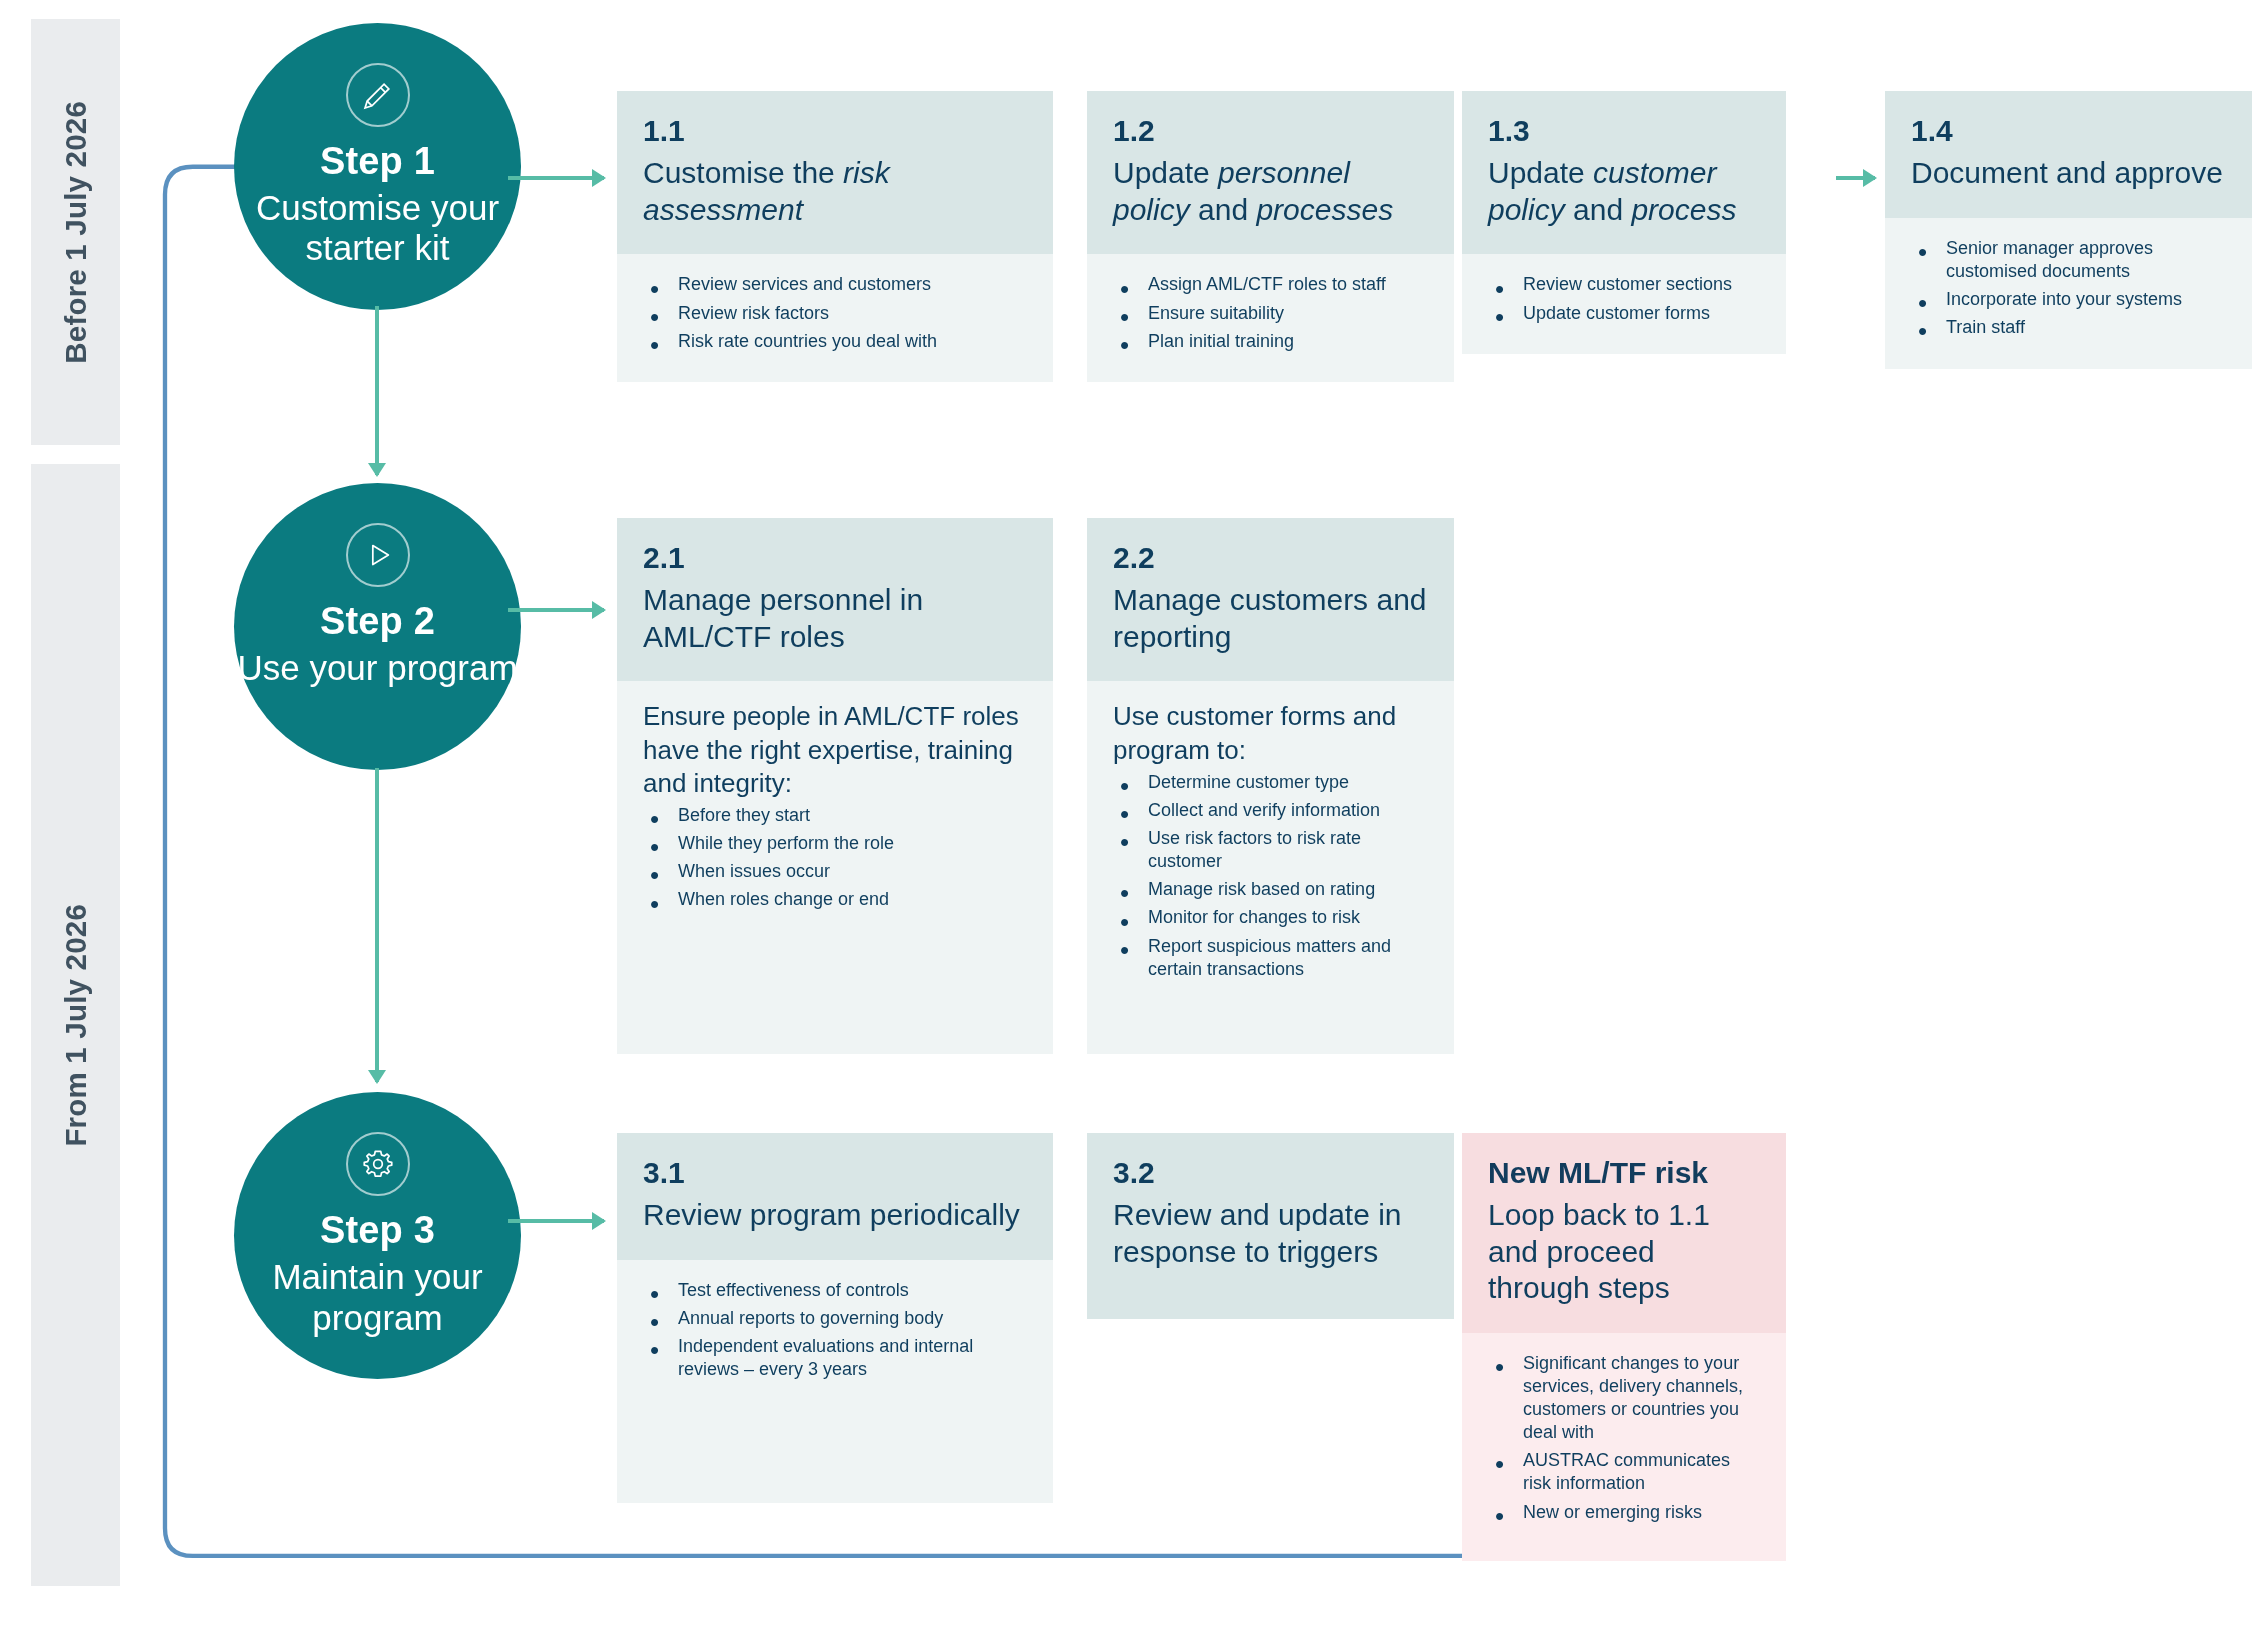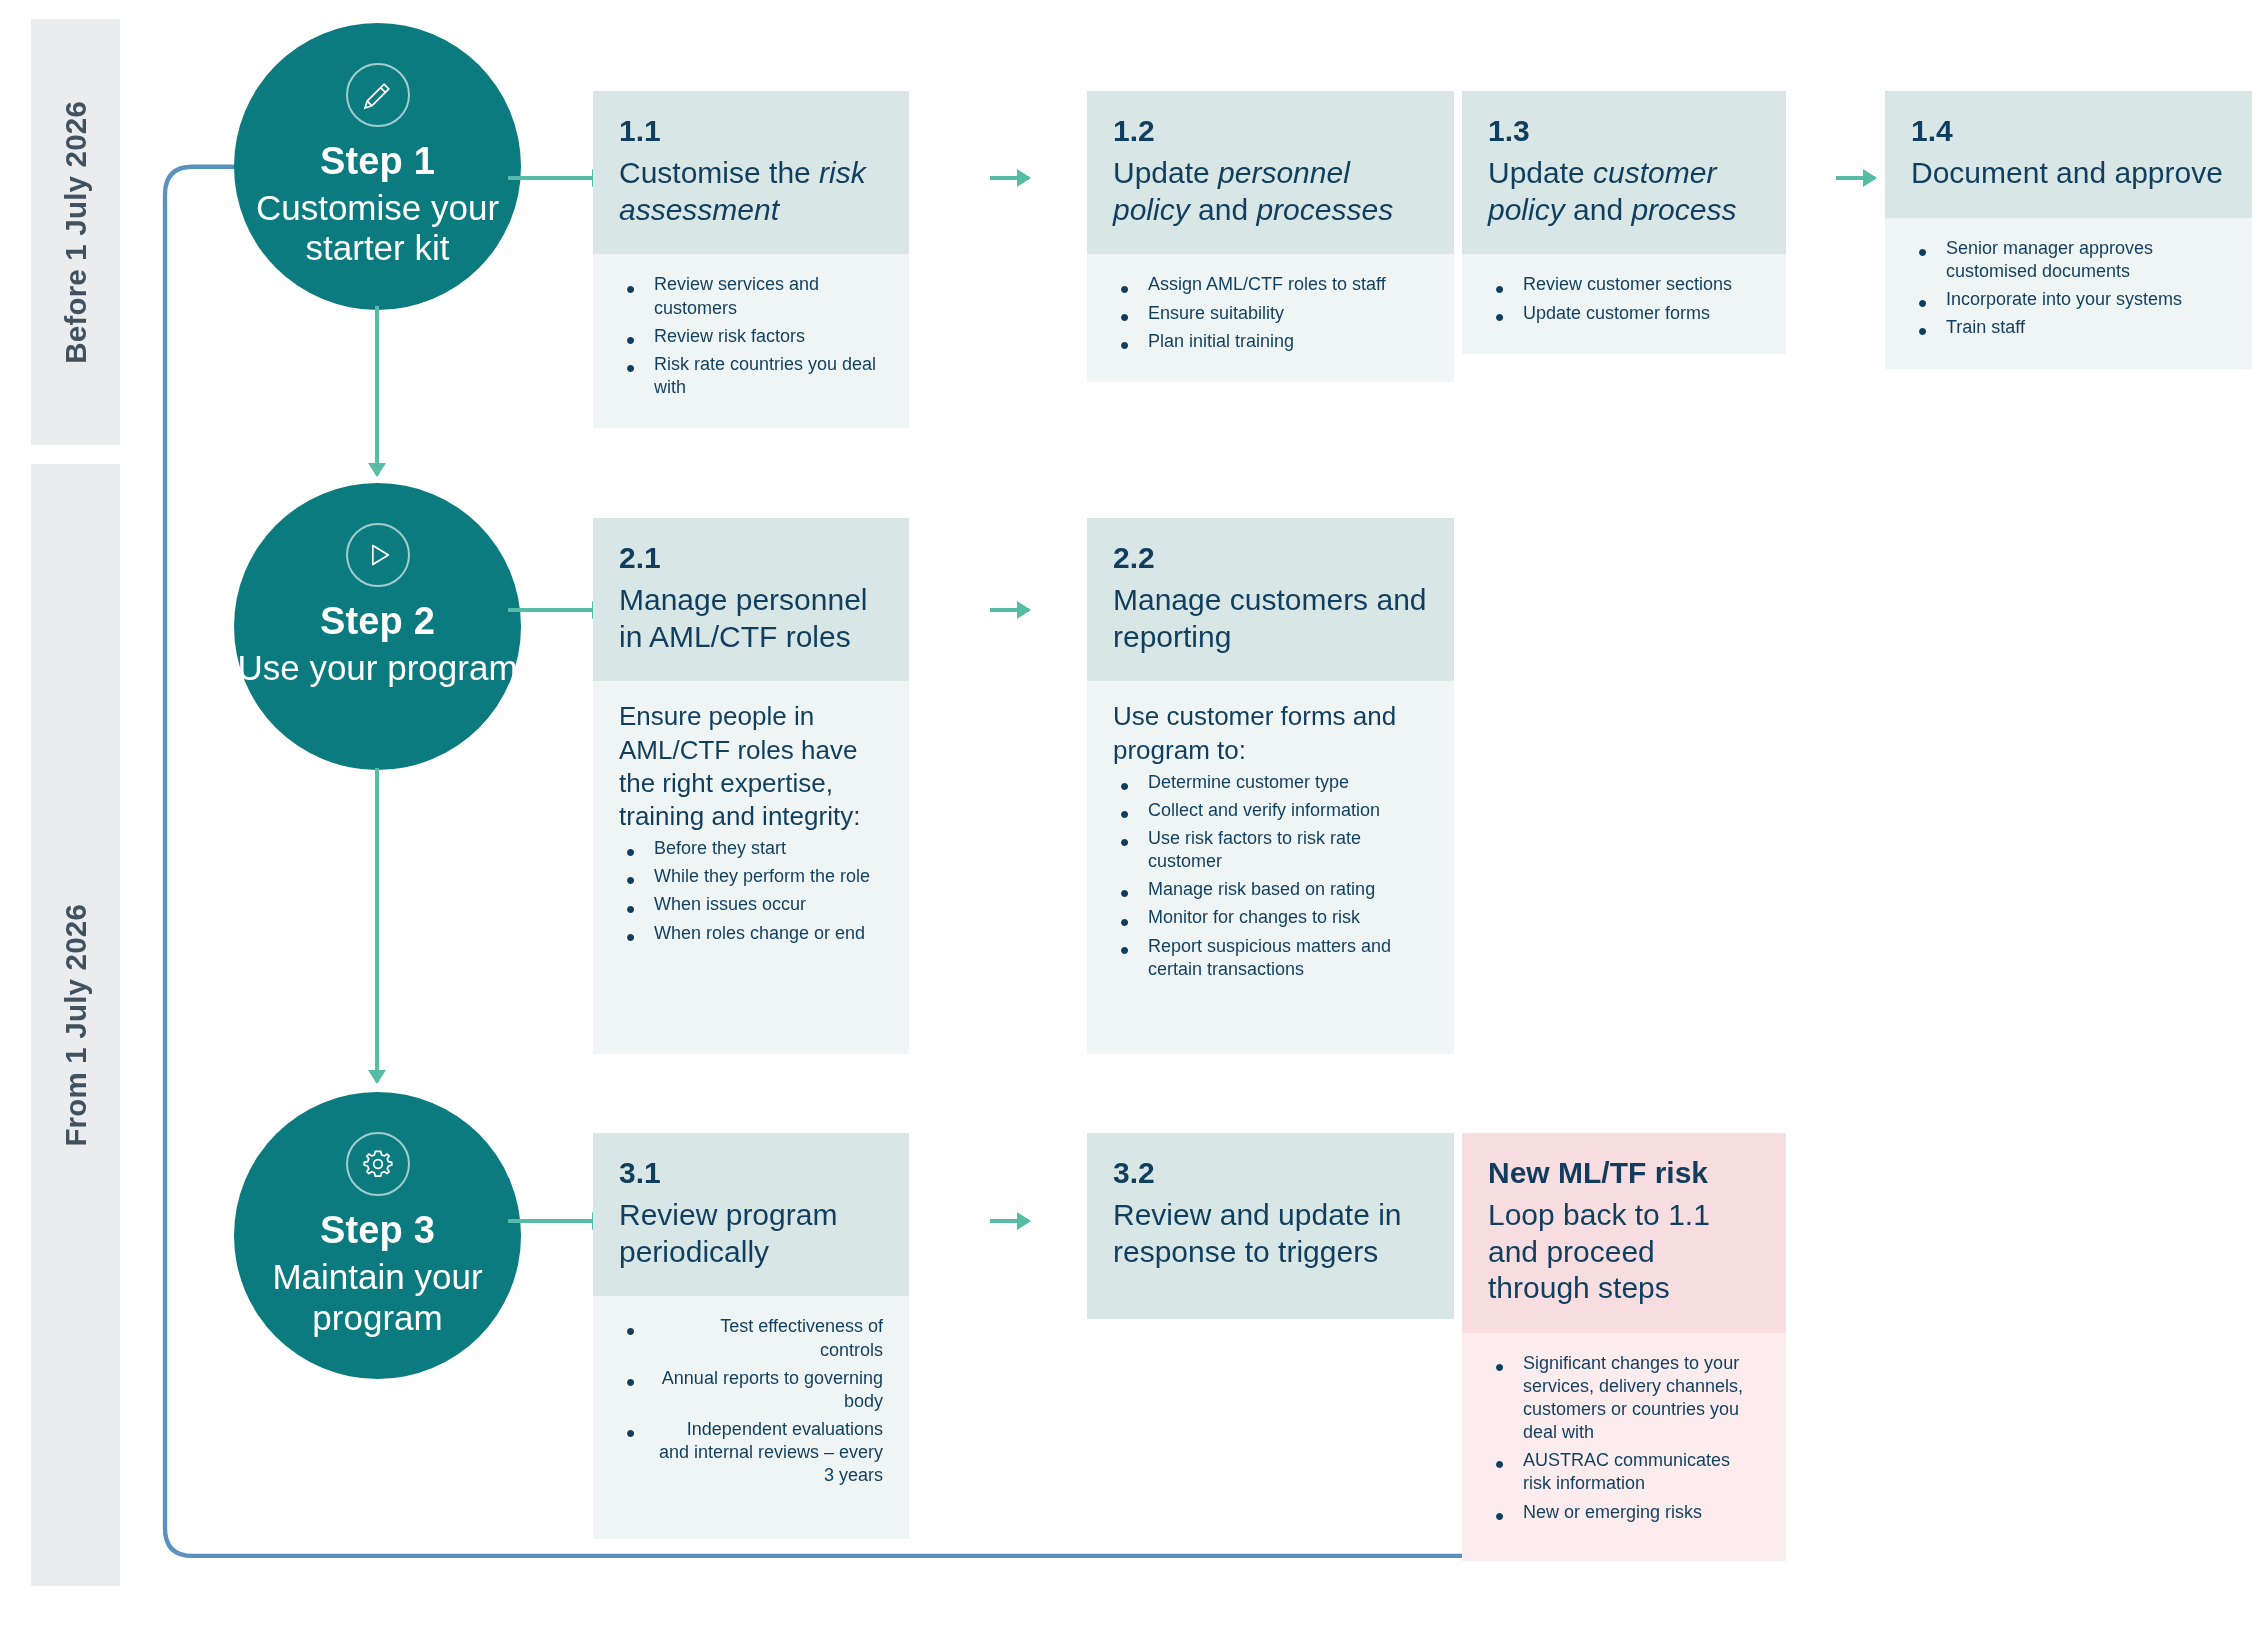--- a/index.html
+++ b/index.html
@@ -89,21 +89,21 @@
     padding-left: 35px;
     margin-bottom: 5.2px;
   }
   .card-body li::before {
     content: "\2022";
     position: absolute; left: 7px; top: -0.9px;
     font-size: 26px; color: #0f3e5e;
   }
 
   
-  .col1 { left: 593px;  width: 316px; border-radius: 11px; }
+  .col1 { left: 617px;  width: 436px; border-radius: 11px; }
   .col2 { left: 1039px; width: 367px; margin-left: 48px; }
   .col3 { left: 1462px; width: 324px; }
   .col4 { left: 1885px; width: 367px; }
   .h-arrow {
     position: absolute;
     height: 4.3px;
     background: #57bca6;
   }
   .h-arrow::after {
     content: "";
@@ -292,21 +292,21 @@
           <li>Report suspicious matters and certain transactions</li>
         </ul>
     </div>
   </div>
 
   <div class="card col1" style="top:1133px;">
     <div class="card-head">
       <div class="card-num">3.1</div>
       <div class="card-title"><span>Review program periodically</span></div>
     </div>
-    <div class="card-body" style="min-height:243px;text-align:right;">
+    <div class="card-body" style="min-height:243px;">
       <ul>
           <li>Test effectiveness of controls</li>
           <li>Annual reports to governing body</li>
           <li>Independent evaluations and internal reviews – every 3 years</li>
         </ul>
     </div>
   </div>
 
   <div class="card col2" style="top:1133px;">
     <div class="card-head" style="padding-bottom:49px;">

